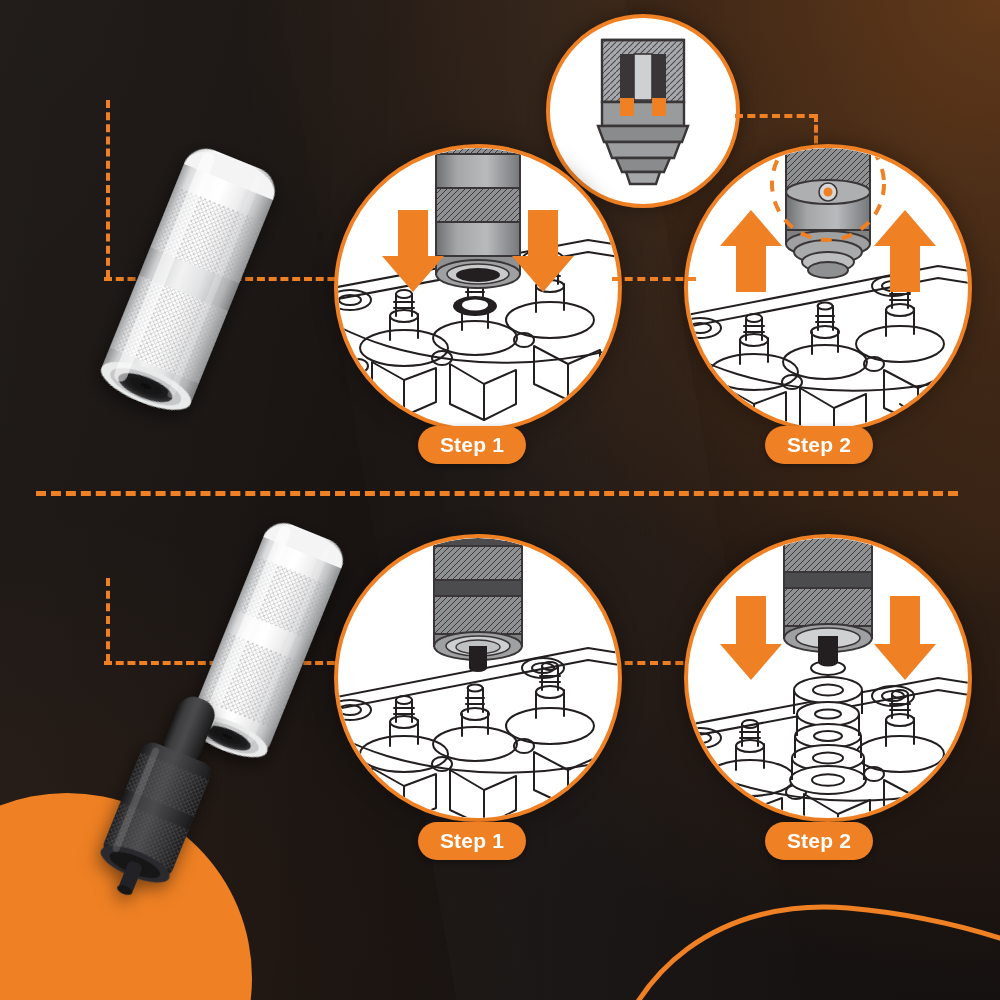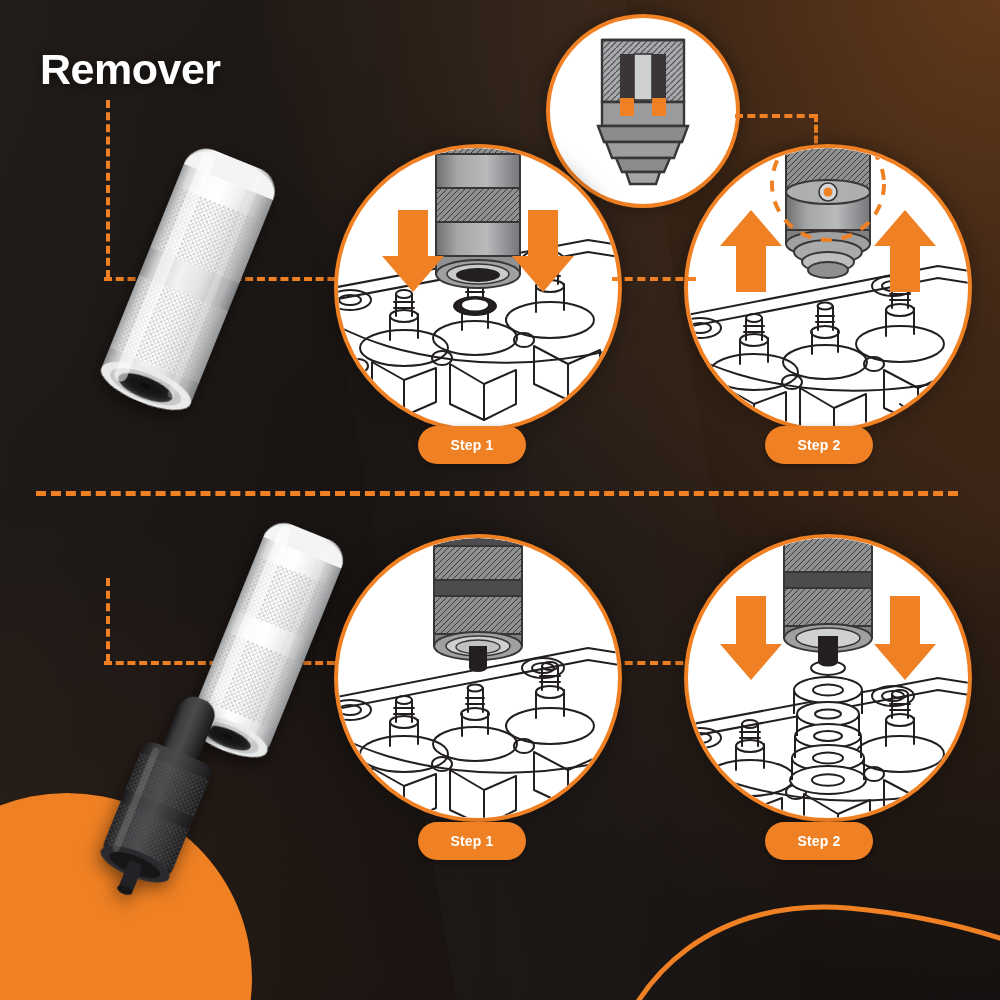--- a/index.html
+++ b/index.html
@@ -52,21 +52,21 @@
   .dash-h{position:absolute;height:0;border-top:4px dashed #ef8023;}
   .dash-v{position:absolute;width:0;border-left:4px dashed #ef8023;}
   .divider{
     position:absolute;left:36px;top:491px;width:922px;height:0;
     border-top:5px dashed #ef8023;
   }
 
   
   .pill{
     position:absolute;background:#ef8023;border-radius:22px;
-    color:#fff;font-size:14px;font-weight:700;letter-spacing:.2px;
+    color:#fff;font-size:21px;font-weight:700;letter-spacing:.2px;
     display:flex;align-items:center;justify-content:center;
     height:38px;width:108px;
     box-shadow:0 2px 6px rgba(0,0,0,.35);
   }
 
   
   .circle{
     position:absolute;border-radius:50%;background:#ffffff;
     border:4px solid #ef8023;overflow:hidden;
     box-shadow:0 0 22px rgba(0,0,0,.35);
@@ -90,21 +90,20 @@
   <div class="bg-base"></div>
   <div class="bg-sheen"></div>
   <div class="bg-sheen2"></div>
 
   <div class="blob" style="background:#ef8023;"></div>
 
   <svg class="arc" viewBox="0 0 430 330" fill="none">
     <path d="M -10 330 C 10 180 120 118 238 128 C 330 136 400 160 440 176" stroke="#ef8023" stroke-width="5" fill="none" stroke-linecap="round"></path>
   </svg>
 
-  <div class="title" id="title-remover">Remover</div>
 
   <div class="dash-v" style="left:106px;top:100px;height:178px;"></div>
   <div class="dash-h" style="left:104px;top:277px;width:255px;"></div>
 
   <div class="tool" style="left:78px;top:144px;">
     <svg width="220" height="276" viewBox="0 0 220 276">
       <defs>
         <linearGradient id="silv" x1="0" y1="0" x2="1" y2="0">
           <stop offset="0%" stop-color="#9fa0a2"></stop>
           <stop offset="9%" stop-color="#d9dadb"></stop>

